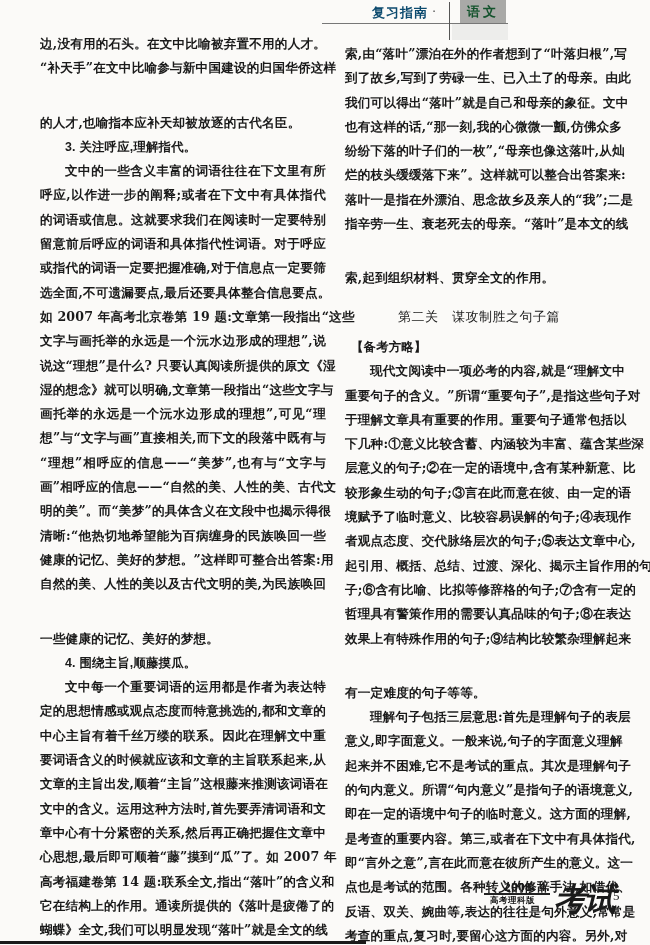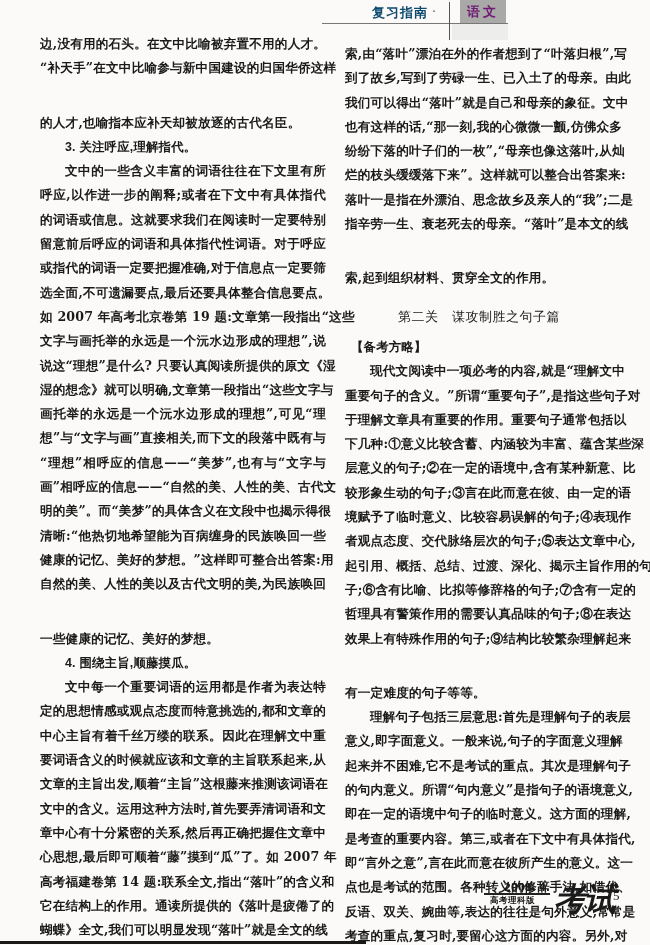--- a/index.html
+++ b/index.html
@@ -17,21 +17,21 @@
   .hdr-vline { position: absolute; left: 449px; top: 2px; width: 1px; height: 38px; background: #555; }
   .hdr-shade { position: absolute; left: 452px; top: 24px; width: 56px; height: 16px; background: #ededeb; }
   .hdr-title {
     position: absolute; left: 372px; top: 4px;
     font-family: "DejaVu Sans", sans-serif; font-weight: bold;
     font-size: 13px; letter-spacing: 1px; color: #0c4a6e;
   }
   .hdr-dot { position: absolute; left: 432px; top: 4px; font-size: 13px; color: #555; font-family: "DejaVu Sans", sans-serif; }
   .hdr-subject {
     position: absolute; left: 460px; top: 0; width: 46px; height: 23px;
-    background: #a9a9a7; color: #701a75;
+    background: #a9a9a7; color: #14532d;
     font-weight: bold; font-size: 13px; letter-spacing: 3px;
     display: flex; align-items: center; justify-content: center;
     font-family: "DejaVu Sans", sans-serif;
   }
 
   
   .col { position: absolute; top: 16px; }
   .col-left { left: 40px; width: 286px; }
   .col-right { left: 345px; width: 268px; }
   .line {

